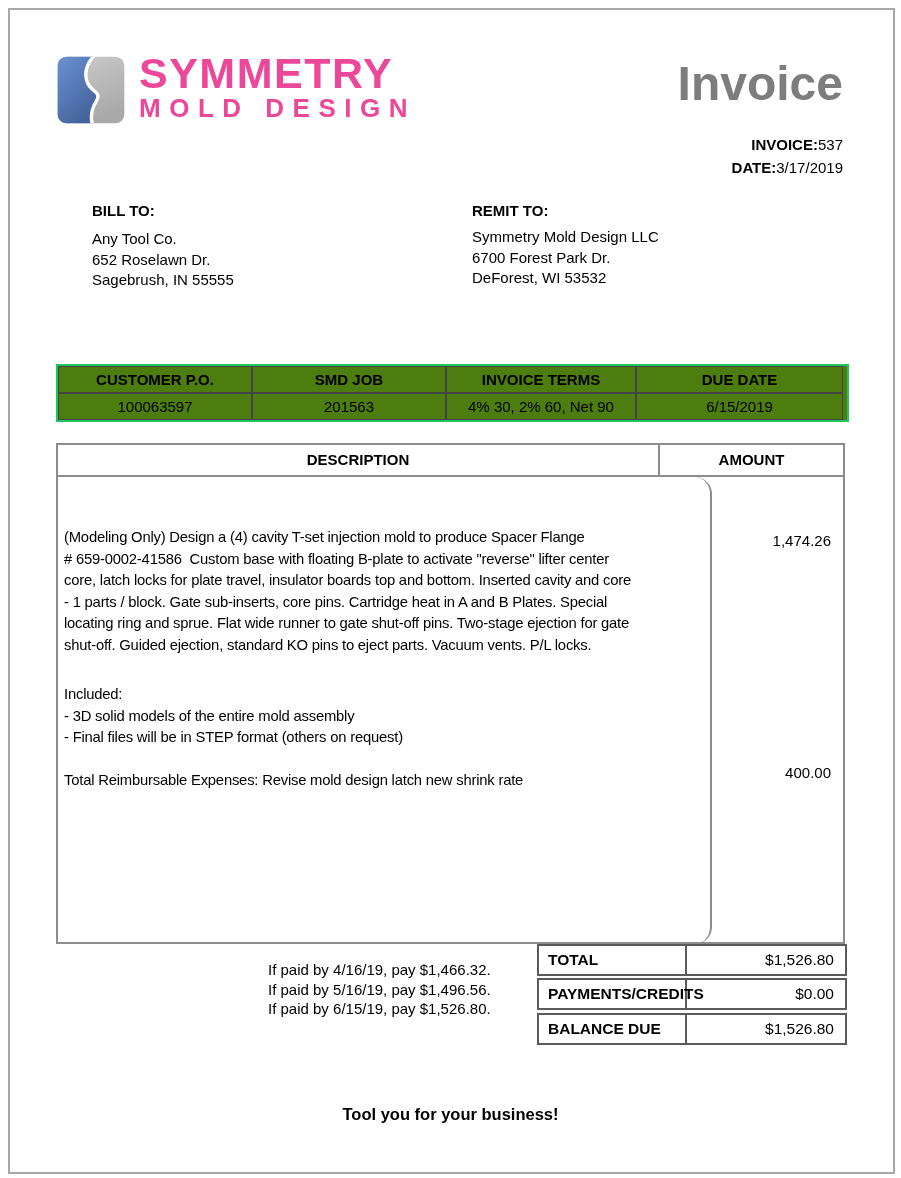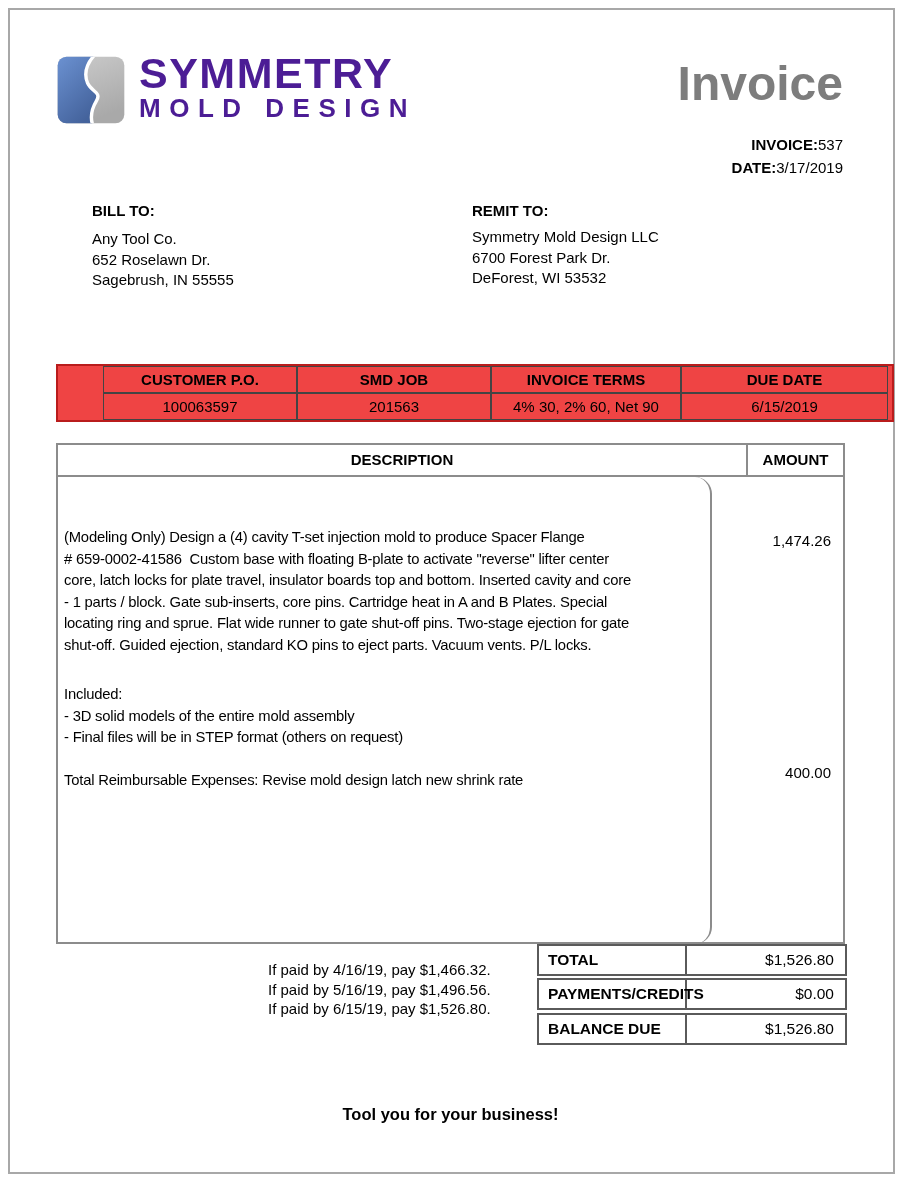--- a/index.html
+++ b/index.html
@@ -14,21 +14,21 @@
   .page-border {
     position: absolute;
     left: 8px; top: 8px; right: 6px; bottom: 4px;
     border: 2px solid #a8a8a8;
     pointer-events: none;
   }
 
   
   .logo-wrap { position: absolute; left: 57px; top: 55px; display: flex; align-items: flex-start; }
   .logo-icon { width: 68px; height: 70px; }
-  .logo-text { margin-left: 14px; color: #4c1d95; }
+  .logo-text { margin-left: 14px; color: #ec4899; }
   .logo-name {
     font-size: 43px; font-weight: bold; letter-spacing: 1.5px;
     line-height: 40px; margin-top: -2px;
   }
   .logo-sub {
     font-size: 26px; font-weight: bold; letter-spacing: 8.5px;
     line-height: 30px; margin-top: 0px;
   }
 
   
@@ -44,40 +44,39 @@
   .party-label { position: absolute; font-size: 15px; font-weight: bold; }
   .party-addr  { position: absolute; font-size: 15px; line-height: 20.5px; }
   .bill-label  { left: 92px;  top: 202px; }
   .bill-addr   { left: 92px;  top: 229px; }
   .remit-label { left: 472px; top: 202px; }
   .remit-addr  { left: 472px; top: 227px; }
 
   
   .po-table {
     position: absolute; left: 56px; top: 364px; width: 789px;
-    border: 2px solid #b91c1c; border-collapse: collapse; font-size: 15px;
+    border: 2px solid #22c55e; border-collapse: collapse; font-size: 15px;
     display: grid; grid-template-columns: 194px 194px 190px 207px;
-    background: #ef4444;
-    padding-left: 45px;
+    background: #4d7c0f;
   }
   .po-cell {
     border: 1px solid #444; text-align: center;
     height: 25px; line-height: 25px; overflow: hidden;
   }
   .po-head { font-weight: bold; }
 
   
   .items-table {
     position: absolute; left: 56px; top: 443px; width: 789px; height: 501px;
     border: 2px solid #8c8c8c; box-sizing: border-box; background: #fff;
     font-size: 15px;
   }
   .items-header { display: flex; height: 30px; border-bottom: 2px solid #8c8c8c; }
   .items-header .h-desc {
-    width: 690px; border-right: 2px solid #8c8c8c; box-sizing: border-box;
+    width: 602px; border-right: 2px solid #8c8c8c; box-sizing: border-box;
     text-align: center; font-weight: bold; line-height: 29px;
   }
   .items-header .h-amt { flex: 1; text-align: center; font-weight: bold; line-height: 29px; }
   .items-body { display: flex; height: 467px; }
   .desc-col {
     width: 654px; border-right: 2px solid #8c8c8c; box-sizing: border-box;
     padding: 50px 6px 0 6px; font-size: 14.8px; letter-spacing: -0.2px; border-radius: 17px;
   }
   .desc-line { white-space: pre; line-height: 21.5px; }
   .included-block { margin-top: 28px; }

